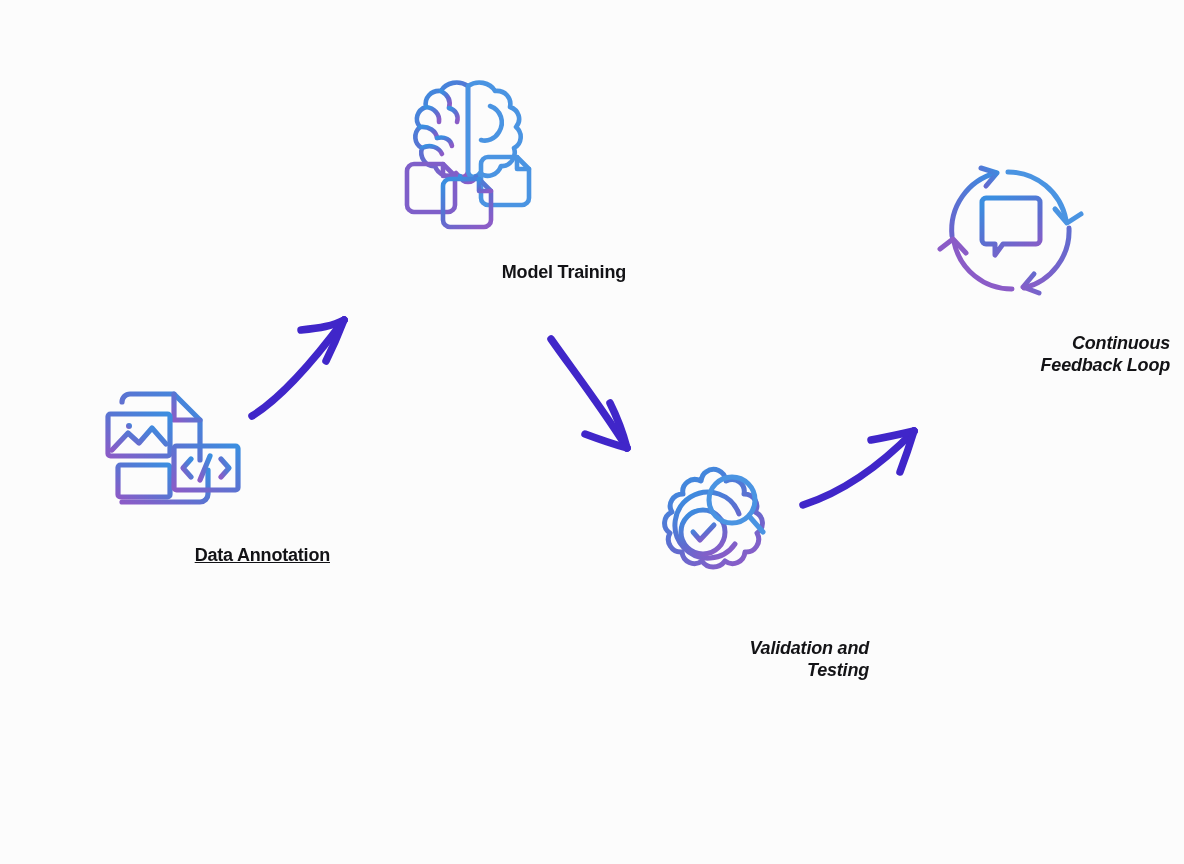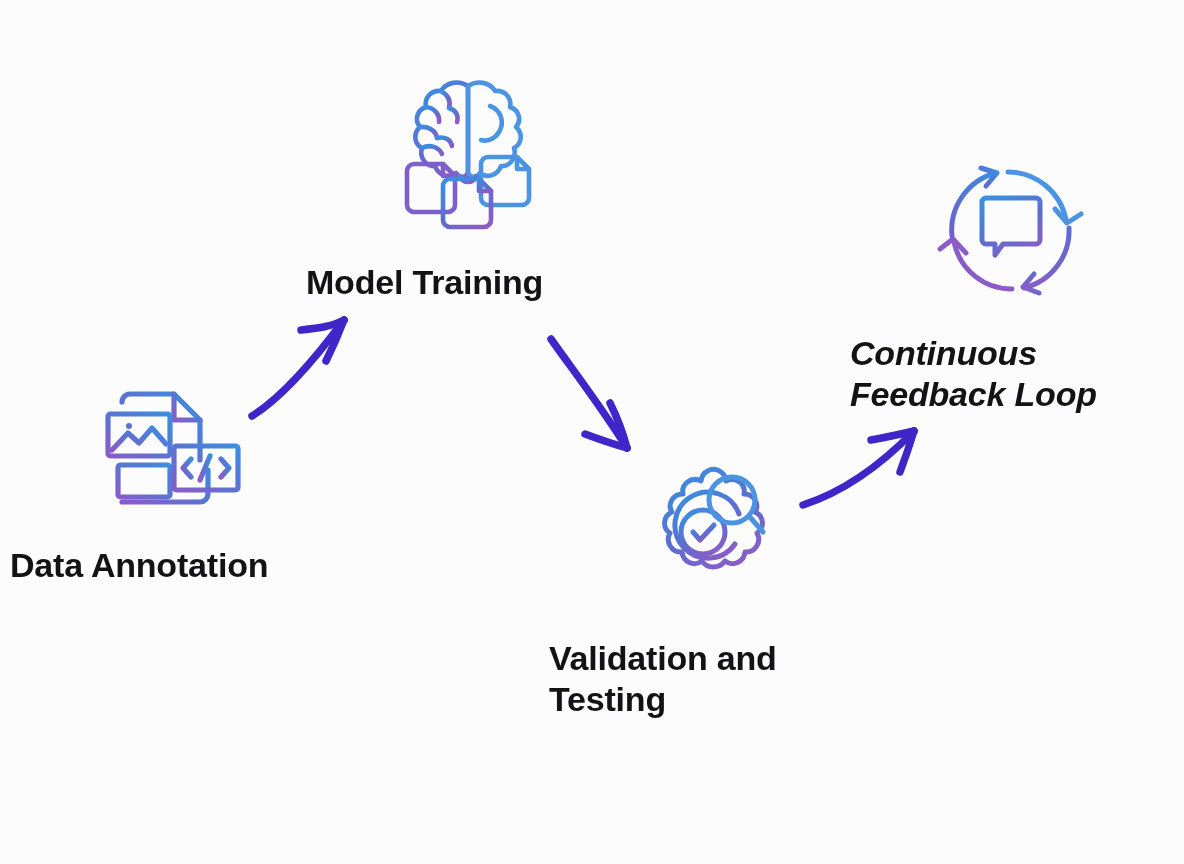--- a/index.html
+++ b/index.html
@@ -18,42 +18,42 @@
     position: absolute;
     inset: 0;
     width: 1184px;
     height: 864px;
   }
   .node {
     position: absolute;
   }
   .node-label {
     position: absolute;
-    text-align: left;
+    text-align: right;
     font-weight: bold;
     color: #131316;
     letter-spacing: -0.2px;
     line-height: 1.22;
     white-space: pre-line;
-    font-size: 34px;
+    font-size: 18px;
   }
   .icon-wrap {
     position: absolute;
   }
   svg { display: block; overflow: visible; }
 
   
   #node-data-annotation .icon-wrap { left: 98px;  top: 378px; }
-  #node-data-annotation .node-label { left: 10px;  top: 545px; width: 320px; }
+  #node-data-annotation .node-label { left: 10px;  top: 545px; width: 320px; text-decoration: underline; }
 
   #node-model-training .icon-wrap { left: 393px; top: 72px; }
   #node-model-training .node-label { left: 306px; top: 262px; width: 320px; }
 
   #node-validation-testing .icon-wrap { left: 643px; top: 462px; }
-  #node-validation-testing .node-label { left: 549px; top: 638px; width: 320px; }
+  #node-validation-testing .node-label { left: 549px; top: 638px; width: 320px; font-style: italic; }
 
   #node-feedback-loop .icon-wrap { left: 938px; top: 158px; }
   #node-feedback-loop .node-label { left: 850px; top: 333px; width: 320px; font-style: italic; }
 </style>
 </head>
 <body>
 
 <svg id="canvas" viewBox="0 0 1184 864">
   <defs>
     <linearGradient id="gradBluePurple" x1="1" y1="0" x2="0" y2="1">

